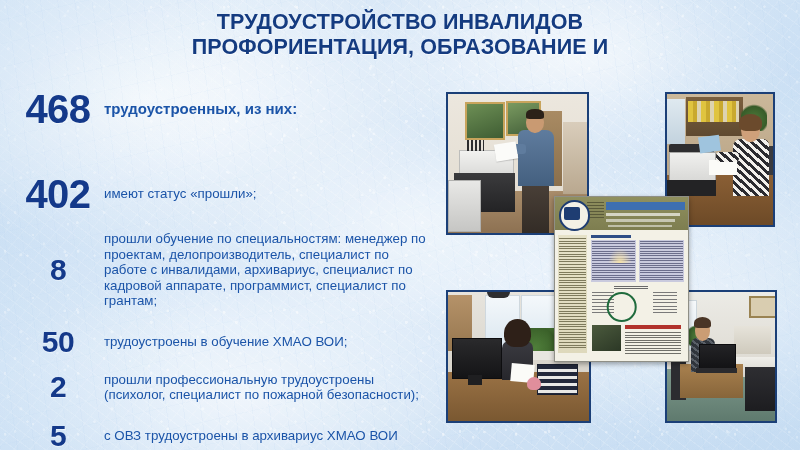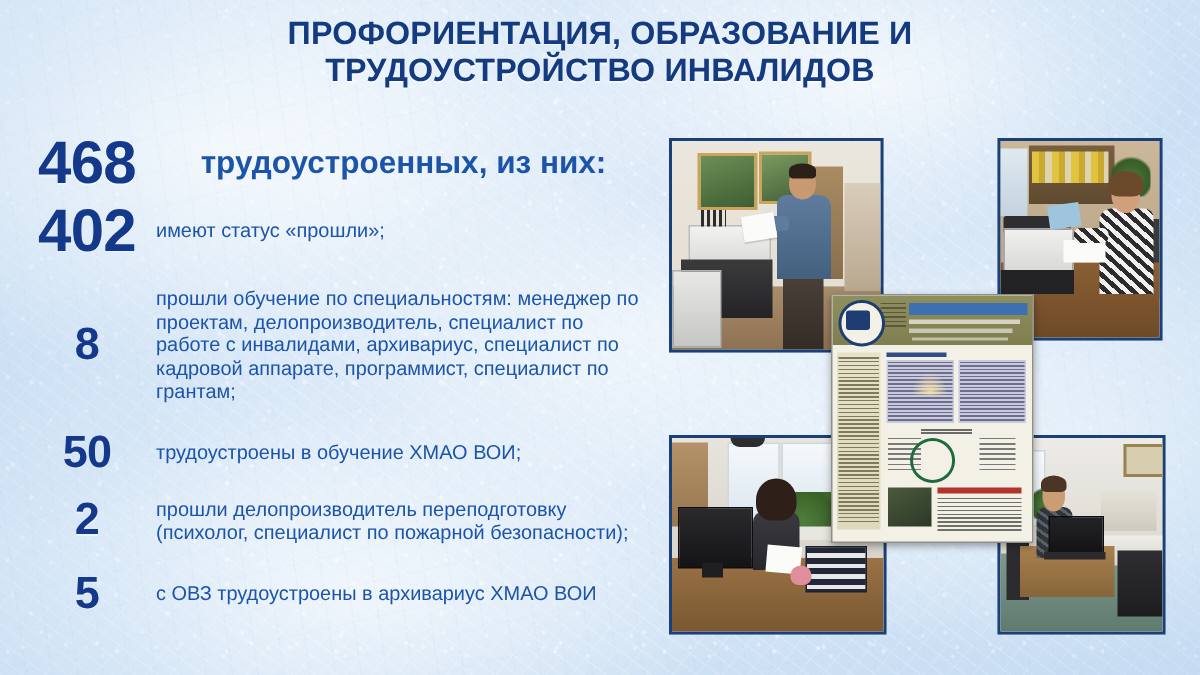--- a/index.html
+++ b/index.html
@@ -106,25 +106,25 @@
   .txt-cell {
     flex: 1 1 auto;
     color: #1b54a8;
     font-size: 13.3px;
     line-height: 15.4px;
     padding-left: 2px;
   }
   .txt-cell p { margin: 0; }
 
   .row-1 .num-cell { font-size: 40px; line-height: 42px; }
-  .row-1 .txt-cell { font-size: 21px; font-weight: bold; line-height: 18px; text-align: center; }
+  .row-1 .txt-cell { font-size: 15px; font-weight: bold; line-height: 18px; }
   .row-1 { height: 46px; }
 
   .row-2 .num-cell { font-size: 40px; line-height: 42px; }
-  .row-2 { height: 44px; }
+  .row-2 { height: 44px; margin-top: 40px; }
 
   .row-3 .num-cell { font-size: 30px; line-height: 32px; }
   .row-3 { height: 108px; }
 
   .row-4 .num-cell { font-size: 30px; line-height: 32px; }
   .row-4 { height: 36px; }
 
   .row-5 .num-cell { font-size: 30px; line-height: 32px; }
   .row-5 { height: 54px; }
 
@@ -259,22 +259,22 @@
 <body>
 
 <div id="slide">
 
   <div class="bg-base"></div>
   <div class="bg-speckle"></div>
   <div class="bg-veins"></div>
   <div class="bg-wash"></div>
 
   <div class="title">
+    <span class="title-line">ТРУДОУСТРОЙСТВО ИНВАЛИДОВ</span>
     <span class="title-line">ПРОФОРИЕНТАЦИЯ, ОБРАЗОВАНИЕ И</span>
-    <span class="title-line">ТРУДОУСТРОЙСТВО ИНВАЛИДОВ</span>
   </div>
 
   <div class="content">
 
     <div class="row row-1">
       <div class="num-cell">468</div>
       <div class="txt-cell">
         <p>трудоустроенных, из них:</p>
       </div>
     </div>
@@ -296,21 +296,21 @@
     <div class="row row-4">
       <div class="num-cell">50</div>
       <div class="txt-cell">
         <p>трудоустроены в обучение ХМАО ВОИ;</p>
       </div>
     </div>
 
     <div class="row row-5">
       <div class="num-cell">2</div>
       <div class="txt-cell">
-        <p>прошли делопроизводитель переподготовку (психолог, специалист по пожарной безопасности);</p>
+        <p>прошли профессиональную трудоустроены (психолог, специалист по пожарной безопасности);</p>
       </div>
     </div>
 
     <div class="row row-6">
       <div class="num-cell">5</div>
       <div class="txt-cell">
         <p>с ОВЗ трудоустроены в архивариус ХМАО ВОИ</p>
       </div>
     </div>
 

